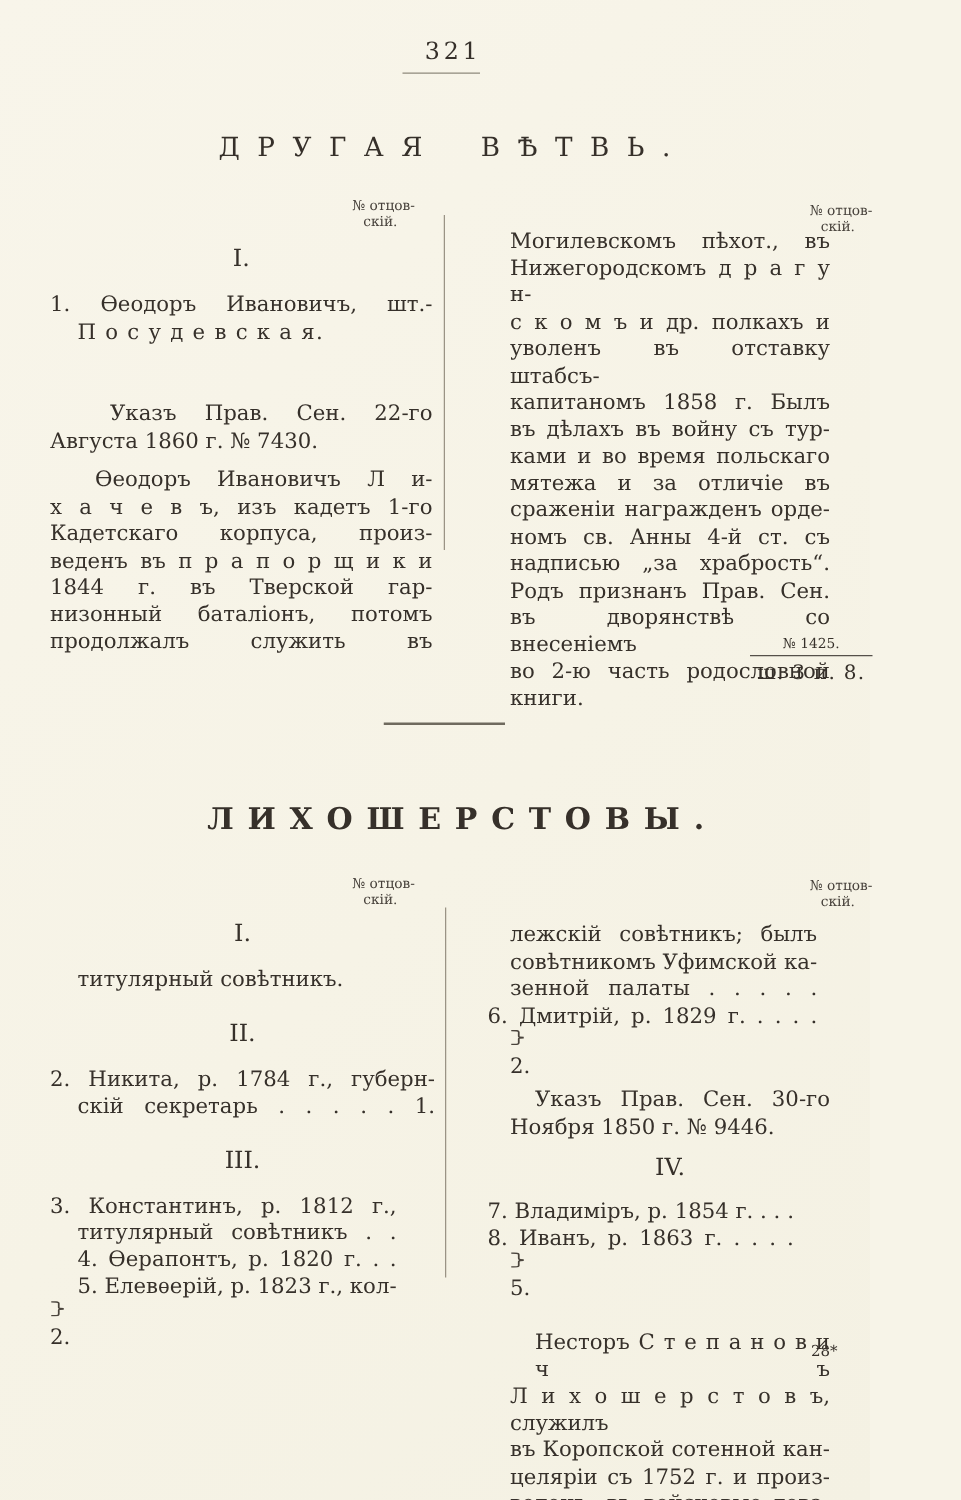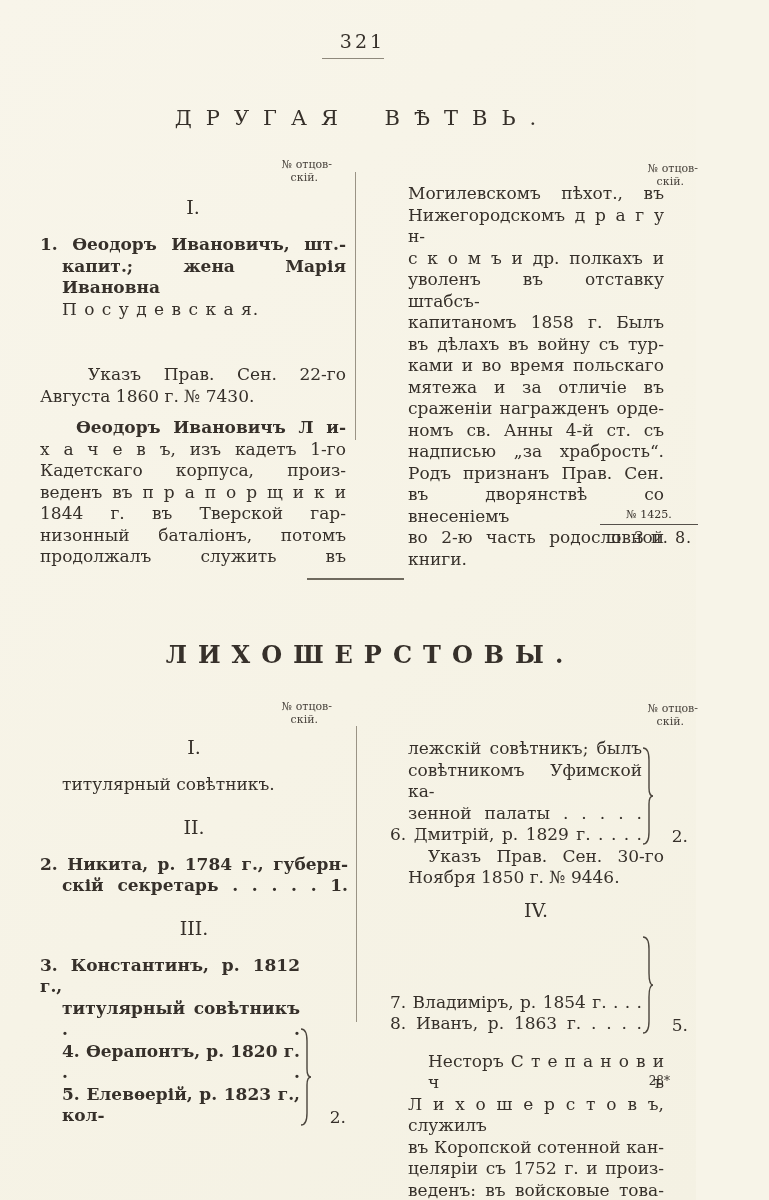--- a/index.html
+++ b/index.html
@@ -20,28 +20,28 @@
     text-align:justify;
     text-align-last:justify;
     font-size:17px;
     line-height:21.5px;
     white-space:normal;
   }
   .tline-last{
     font-size:17px;line-height:21.5px;text-align:left;
   }
   
-  .entry .tline{padding-left:22px;font-weight:bold;}
+  .entry .tline{padding-left:22px;}
   .entry .tline:first-child{padding-left:0;}
   
   .cont-entry .tline:last-child{margin-left:-18px;}
   .hang-nums .tline{margin-left:-18px;}
   
   .indent-lg .tline:first-child{padding-left:48px;margin-top:44px;}
-  .indent-md .tline:first-child{padding-left:36px;font-weight:bold;}
+  .indent-md .tline:first-child{padding-left:36px;}
   .indent-sm .tline:first-child{padding-left:20px;}
   
   .pagenum{
     position:absolute;left:0;top:30px;width:725px;
     text-align:center;font-size:19px;letter-spacing:3px;
   }
   .pagenum-rule{
     position:absolute;left:322px;top:58px;width:62px;height:1px;
     background:#8f897c;
   }
@@ -69,21 +69,21 @@
   .colhead .l2{padding-right:14px;}
   
   .vrule{position:absolute;width:1px;background:#9a9385;}
   .divider{position:absolute;height:1.5px;background:#6f6a5e;}
   
   .col{position:absolute;}
   .block{margin-top:22px;}
   .block.tight{margin-top:10px;}
   .block.flush{margin-top:0;}
   
-  .brace-group{display:flex;align-items:flex-end;}
+  .brace-group{display:flex;align-items:flex-start;flex-direction:column;}
   .brace-lines{flex:1;min-width:0;}
   .brace{width:12px;flex:0 0 12px;height:auto;}
   .brace-num{
     flex:0 0 34px;display:flex;align-items:center;justify-content:flex-end;
     font-size:17px;padding-right:2px;
   }
   .bg-right{width:282px;margin-right:-26px;}
   
   .refblock{position:absolute;left:600px;top:508px;width:98px;text-align:center;}
   .refblock .no{font-size:11px;padding-bottom:3px;border-bottom:1px solid #55504a;}
@@ -111,21 +111,20 @@
     <div class="l2">скій.</div>
   </div>
 
   <div class="vrule" style="left:355px;top:172px;height:268px;"></div>
 
   <div class="col" style="left:40px;top:196px;width:306px;">
     <div class="roman first">I.</div>
     <div class="entry">
       <div>
           <div class="tline">1. Ѳеодоръ Ивановичъ, шт.-</div>
-          <div class="tline">капит.; жена Марія Ивановна</div>
         </div>
       <div class="tline-last" style="padding-left:22px;letter-spacing:1px;">П о с у д е в с к а я.</div>
     </div>
     <div class="block indent-lg" style="margin-top:25px;">
       <div>
           <div class="tline">Указъ Прав. Сен. 22-го</div>
         </div>
       <div class="tline-last">Августа 1860 г. № 7430.</div>
     </div>
     <div class="block tight indent-md">

